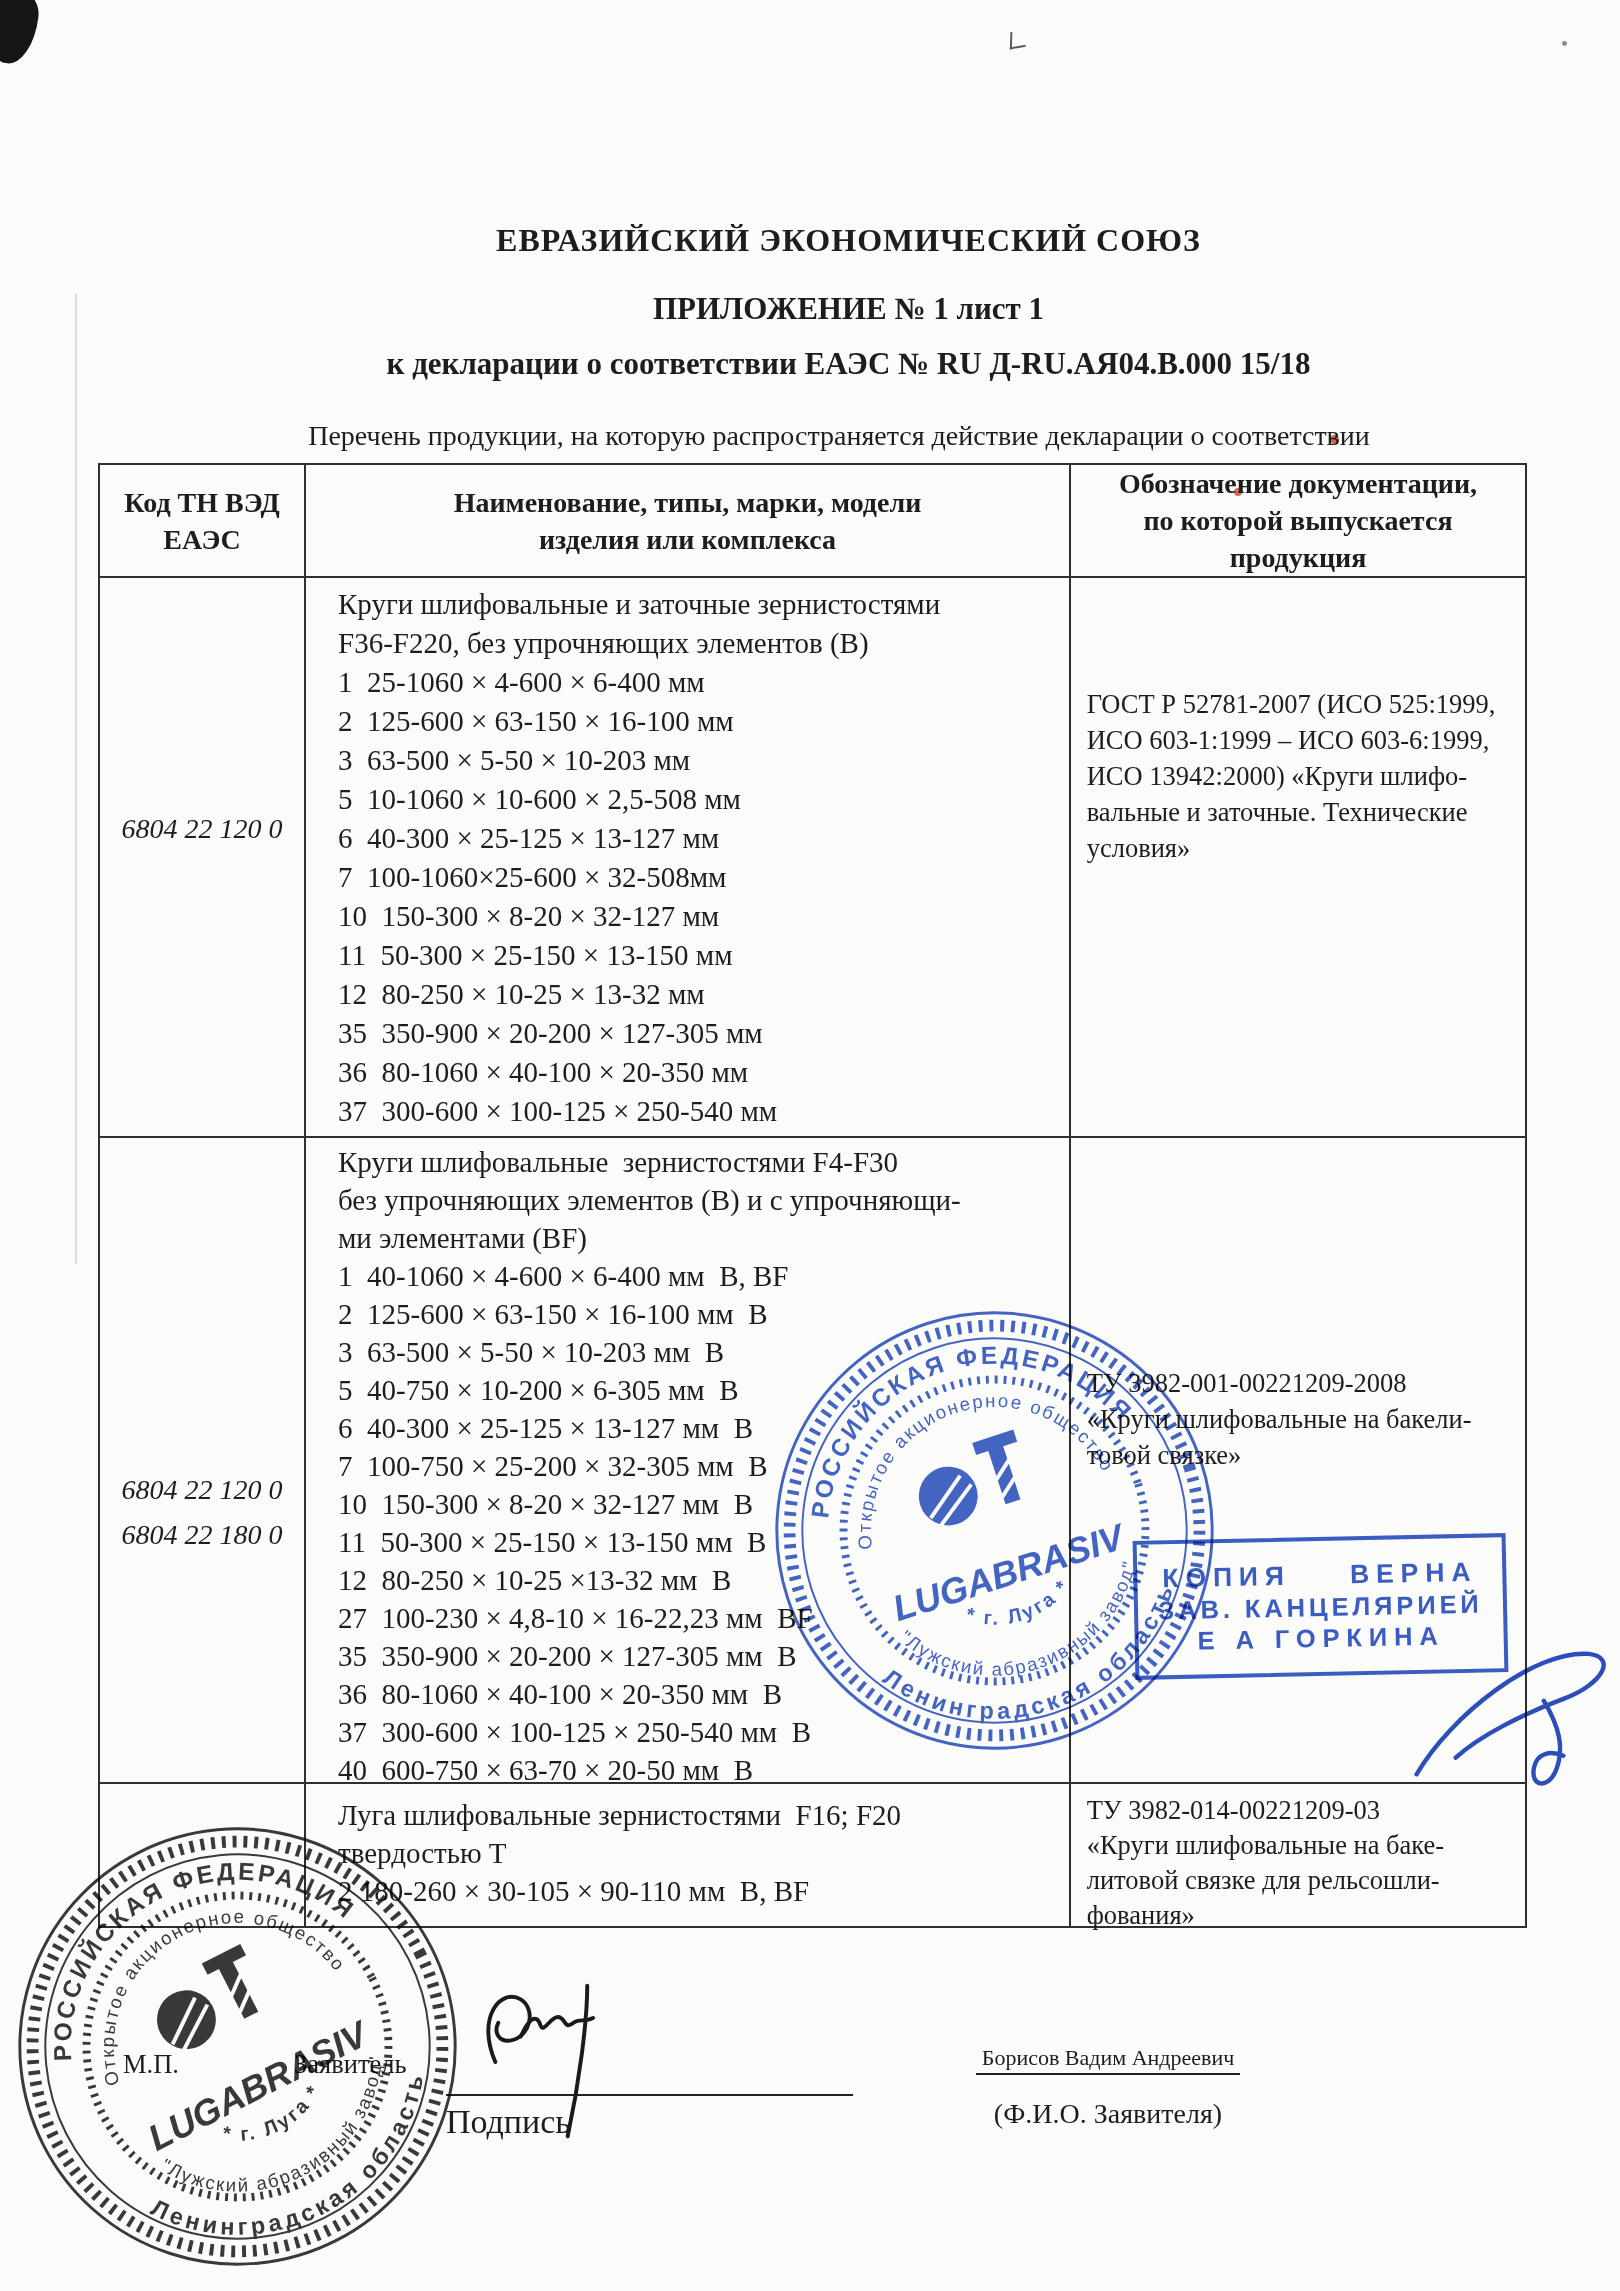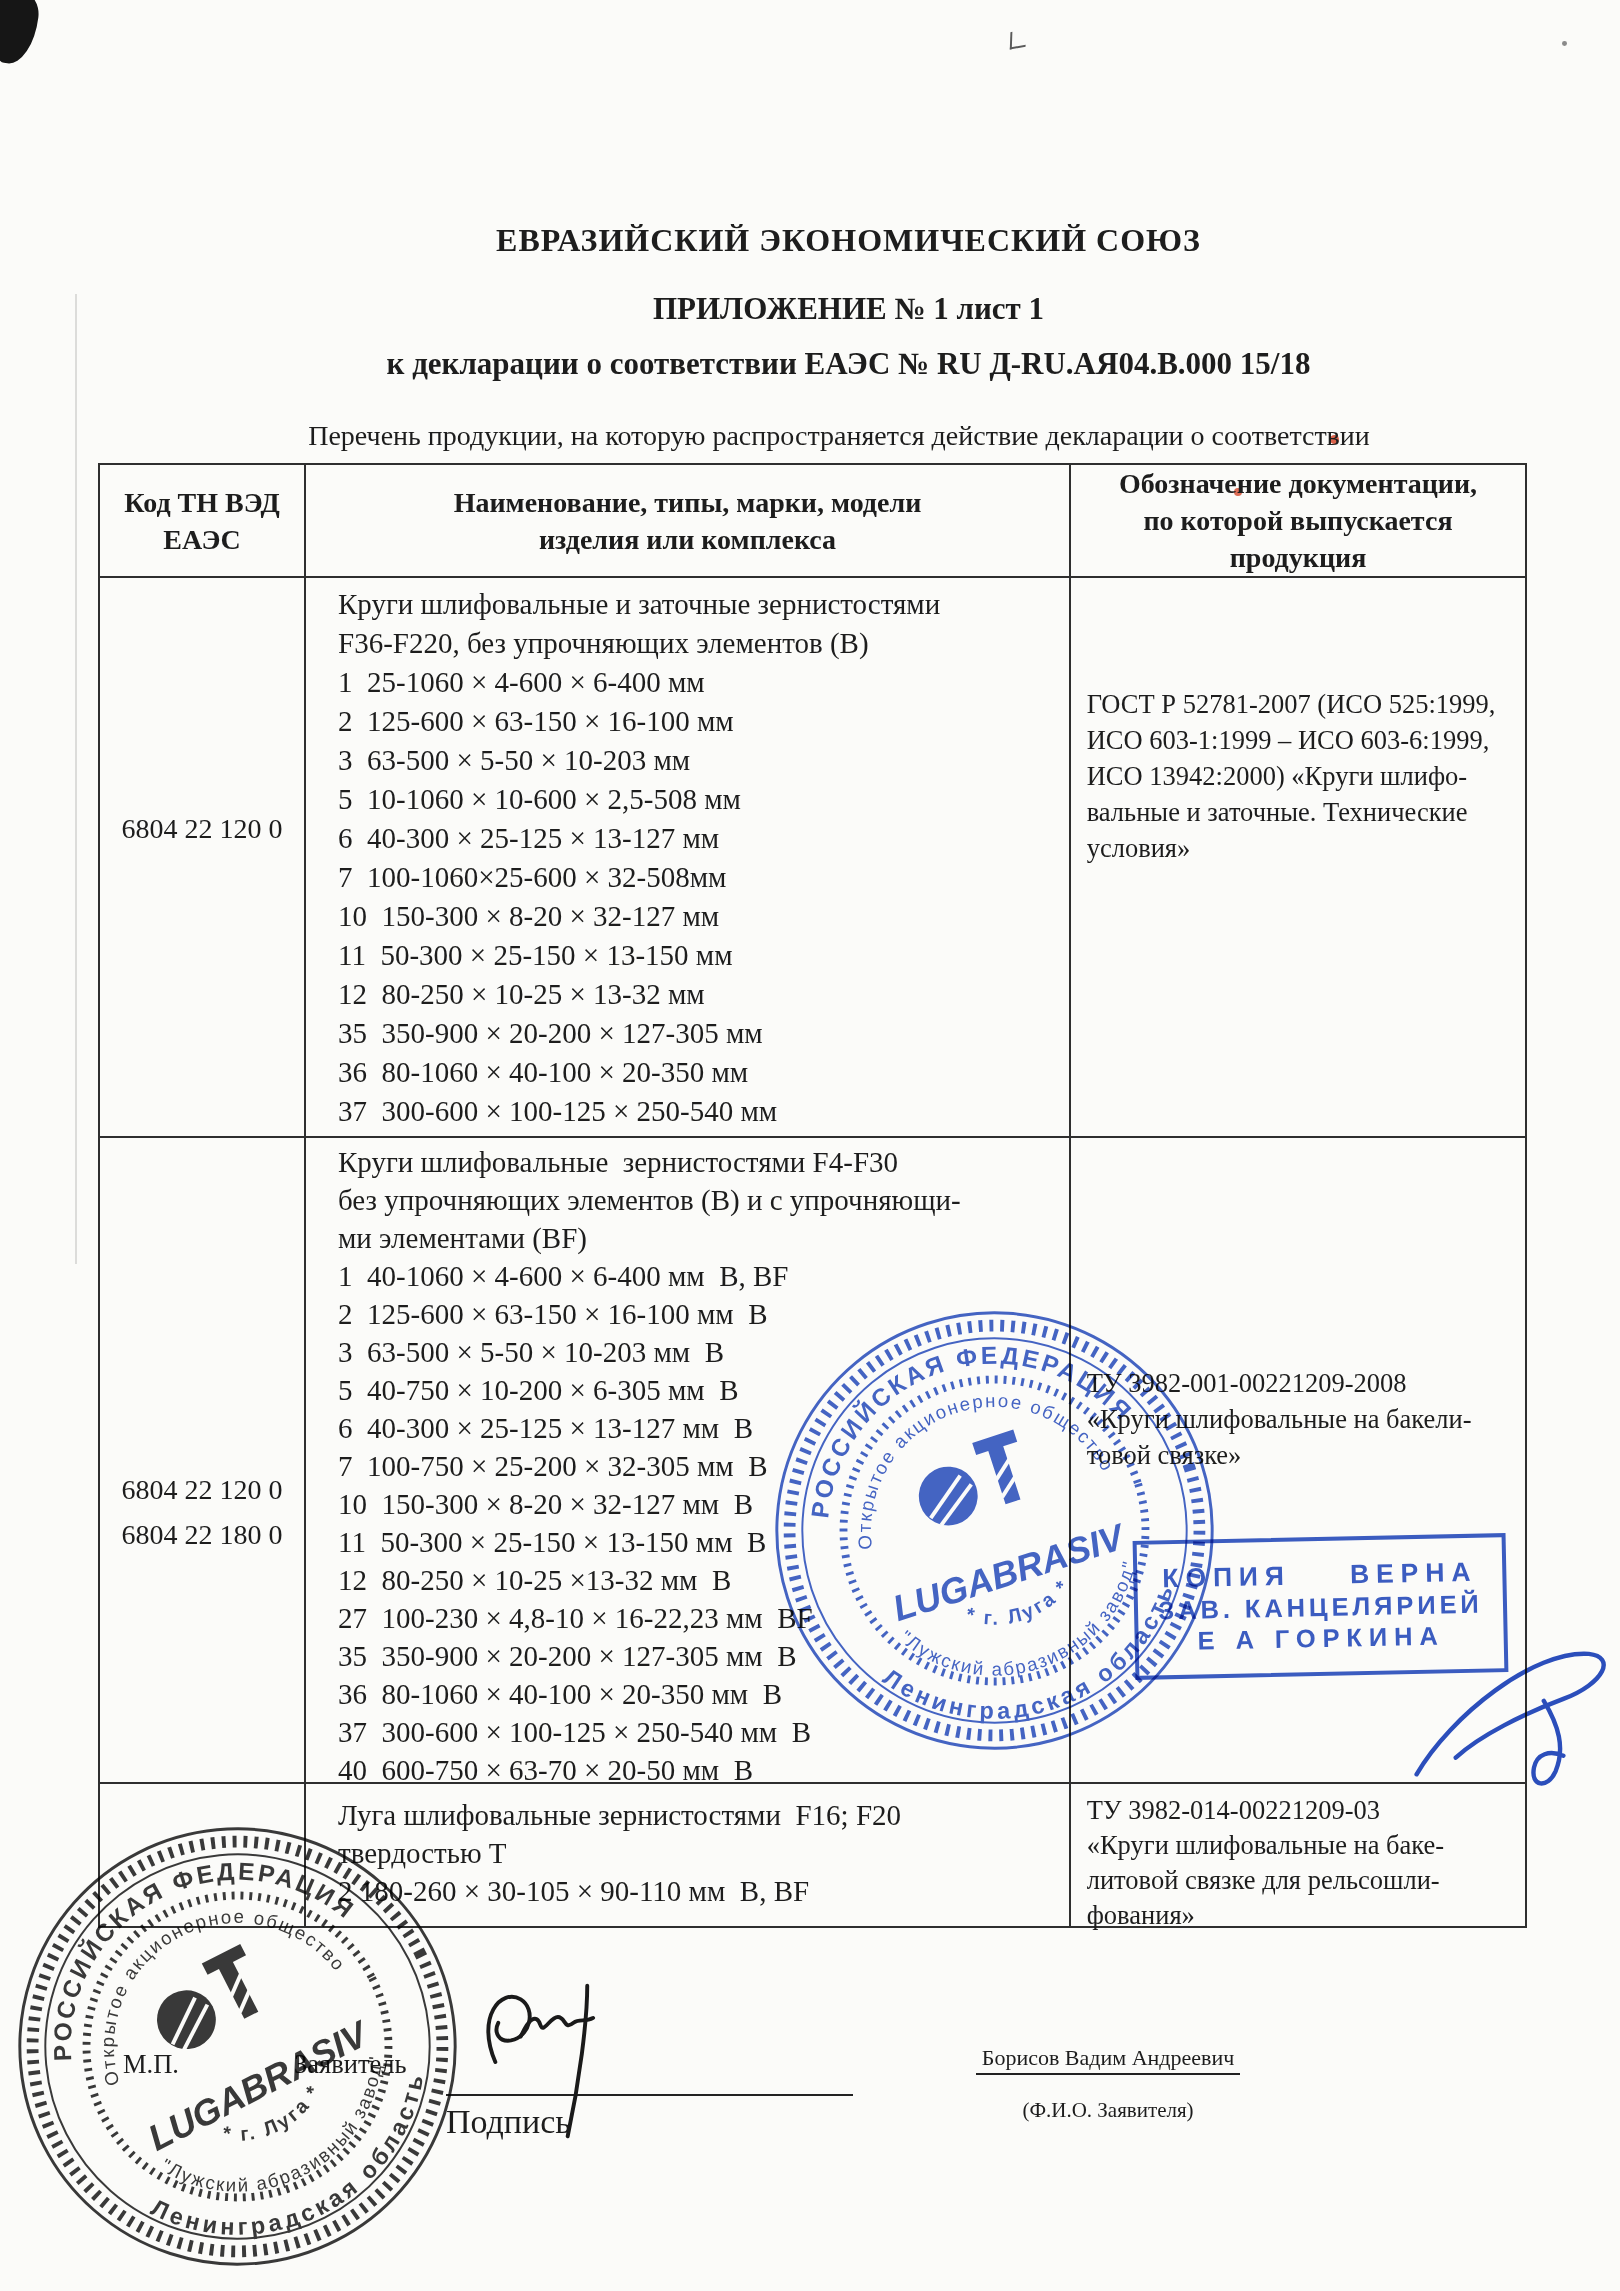--- a/index.html
+++ b/index.html
@@ -17,41 +17,41 @@
   
   .tbl{position:absolute;left:98px;top:463px;display:grid;
        grid-template-columns:206px 765px 454px;
        grid-template-rows:113px 560px 646px 142px;
        border:2.9px solid var(--line);}
   .cell{border-right:2px solid var(--line);border-bottom:2px solid var(--line);box-sizing:border-box;}
   .cell.cl{border-right:none;}
   .cell.rl{border-bottom:none;}
   .hd{display:flex;flex-direction:column;justify-content:center;text-align:center;
       font-weight:bold;font-size:28px;line-height:37px;}
-  .code{text-align:center;font-size:28px;white-space:pre-wrap;}
+  .code{text-align:center;font-size:28px;white-space:pre-wrap;font-style:italic;}
   .code.r1{padding-top:235px;}
   .code.r2{padding-top:329px;line-height:45px;}
   .name{font-size:29px;padding-left:32px;padding-right:7.8px;white-space:pre-wrap;}
   .name.r1{padding-top:6.9px;line-height:39px;}
   .name.r2{padding-top:4.9px;line-height:38px;}
   .name.r3{padding-top:11.8px;line-height:38px;}
   .doc{font-size:26.5px;padding-left:15.7px;padding-right:3.9px;line-height:36px;white-space:pre-wrap;}
   .doc.r1{padding-top:108px;}
   .doc.r2{padding-top:227px;}
   .doc.r3{padding-top:8.8px;line-height:35px;}
 
   
   .f-abs{position:absolute;}
   .mp{left:123px;top:2049px;font-size:26.5px;}
   .applicant{left:294px;top:2049px;font-size:26.5px;}
   .sig-line{left:446px;top:2094px;width:407px;border-top:2.5px solid #222;}
   .podpis{left:446px;top:2103px;width:407px;font-size:34px;}
   .fio-name{left:912px;top:2045px;width:392px;text-align:center;font-size:22px;}
   .fio-name span{border-bottom:2px solid #222;padding:0 5.9px 2.9px;}
-  .fio-cap{left:912px;top:2098px;width:392px;text-align:center;font-size:21px;}
+  .fio-cap{left:912px;top:2098px;width:392px;text-align:center;font-size:28px;}
 
   
   .stamp{position:absolute;mix-blend-mode:multiply;}
   .stamp-blue{left:769px;top:1305px;width:451px;height:451px;color:var(--ink-blue);opacity:.88;}
   .stamp-black{left:11.8px;top:1821px;width:451px;height:451px;color:var(--ink-black);opacity:.93;}
   .st-big{font-family:"Liberation Sans",sans-serif;font-weight:bold;font-size:25px;letter-spacing:3px;fill:currentColor;}
   .st-bigb{font-family:"Liberation Sans",sans-serif;font-weight:bold;font-size:24px;letter-spacing:4px;fill:currentColor;}
   .st-med{font-family:"Liberation Sans",sans-serif;font-size:19px;letter-spacing:2px;fill:currentColor;}
   .st-city{font-family:"Liberation Sans",sans-serif;font-weight:bold;font-size:20px;letter-spacing:3px;fill:currentColor;}
   .st-logo{font-family:"Liberation Sans",sans-serif;font-weight:bold;font-style:italic;font-size:37px;fill:currentColor;}

